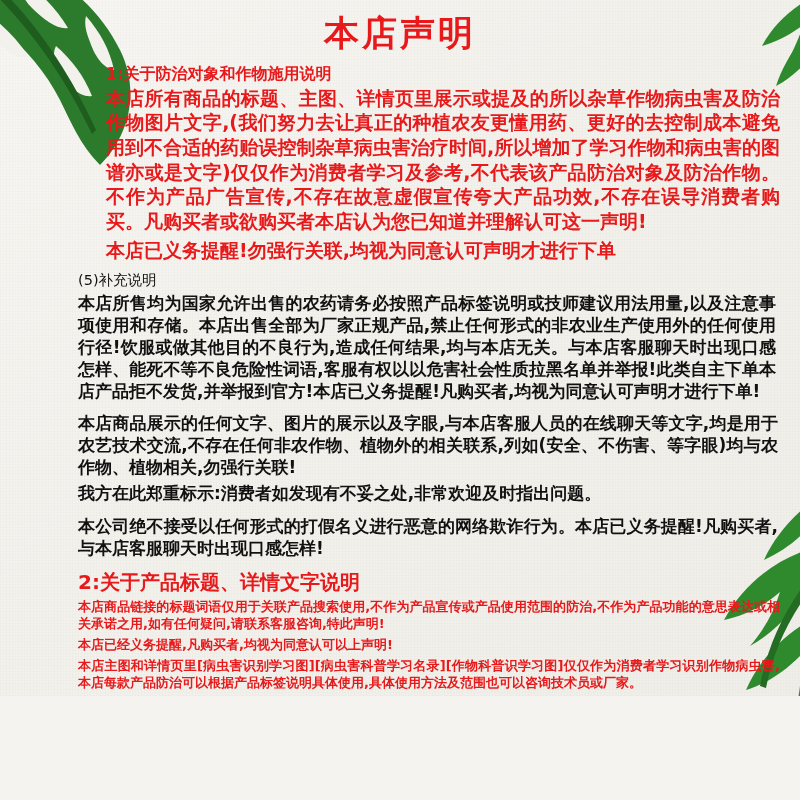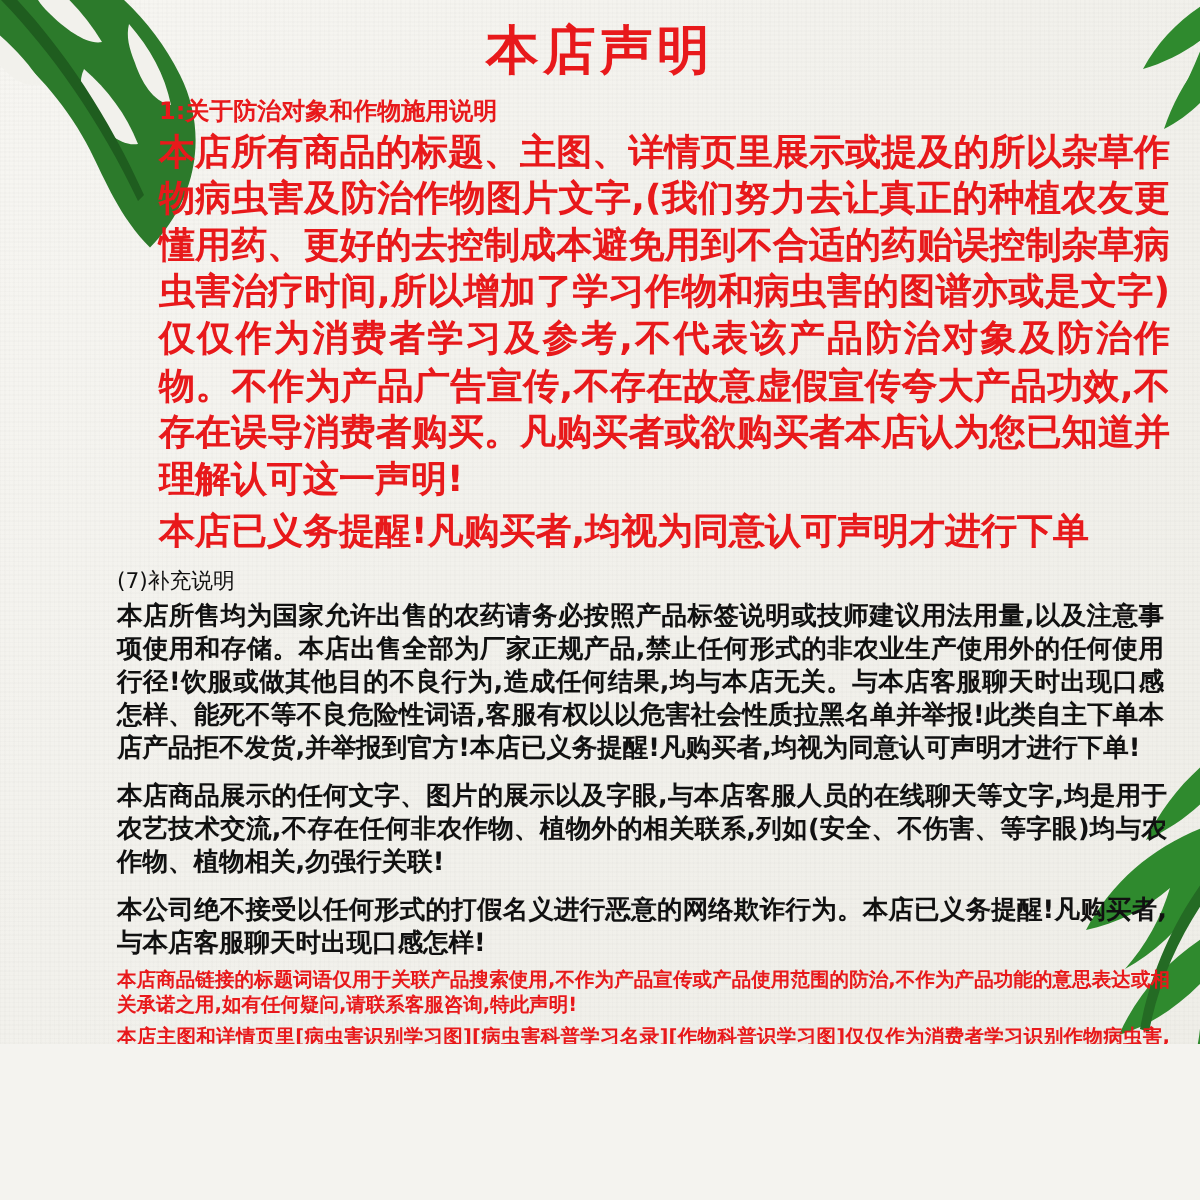--- a/index.html
+++ b/index.html
@@ -92,21 +92,21 @@
   .sec-head {
     color: #e8191b;
     font-weight: bold;
     font-size: 16px;
     line-height: 1.35;
     margin: 2px 0 1px 0;
   }
   .red-para {
     color: #e8191b;
     font-weight: bold;
-    font-size: 24px;
+    font-size: 19px;
     line-height: 1.30;
     margin: 0 0 4px 0;
     text-align: justify;
   }
   .black-head {
     color: #111;
     font-size: 14.5px;
     line-height: 1.4;
     margin: 8px 0 1px 0;
   }
@@ -186,49 +186,51 @@
   </div>
 
   <div class="content">
 
     <div class="doc-title">本店声明</div>
 
     <div class="sec-1">
       <div class="sec-head">1:关于防治对象和作物施用说明</div>
       <div class="body-block">
         <p class="red-para">本店所有商品的标题、主图、详情页里展示或提及的所以杂草作物病虫害及防治作物图片文字,(我们努力去让真正的种植农友更懂用药、更好的去控制成本避免用到不合适的药贻误控制杂草病虫害治疗时间,所以增加了学习作物和病虫害的图谱亦或是文字)仅仅作为消费者学习及参考,不代表该产品防治对象及防治作物。不作为产品广告宣传,不存在故意虚假宣传夸大产品功效,不存在误导消费者购买。凡购买者或欲购买者本店认为您已知道并理解认可这一声明!</p>
-        <p class="red-para">本店已义务提醒!凡购买者,均视为同意认可声明才进行下单</p>
+        <p class="red-para">本店已义务提醒!勿强行关联,均视为同意认可声明才进行下单</p>
       </div>
     </div>
 
     <div class="sec-2">
-      <div class="black-head blk2">(7)补充说明</div>
+      <div class="black-head blk2">(5)补充说明</div>
       <div class="blk2">
         <p class="black-para">本店所售均为国家允许出售的农药请务必按照产品标签说明或技师建议用法用量,以及注意事项使用和存储。本店出售全部为厂家正规产品,禁止任何形式的非农业生产使用外的任何使用行径!饮服或做其他目的不良行为,造成任何结果,均与本店无关。与本店客服聊天时出现口感怎样、能死不等不良危险性词语,客服有权以以危害社会性质拉黑名单并举报!此类自主下单本店产品拒不发货,并举报到官方!本店已义务提醒!凡购买者,均视为同意认可声明才进行下单!</p>
       </div>
     </div>
 
     <div class="spacer-sm"></div>
 
     <div class="sec-3">
       <div class="blk3">
         <p class="black-para">本店商品展示的任何文字、图片的展示以及字眼,与本店客服人员的在线聊天等文字,均是用于农艺技术交流,不存在任何非农作物、植物外的相关联系,列如(安全、不伤害、等字眼)均与农作物、植物相关,勿强行关联!</p>
+        <p class="black-para">我方在此郑重标示:消费者如发现有不妥之处,非常欢迎及时指出问题。</p>
       </div>
     </div>
 
     <div class="spacer-sm"></div>
 
     <div class="sec-4">
       <div class="blk3">
         <p class="black-para">本公司绝不接受以任何形式的打假名义进行恶意的网络欺诈行为。本店已义务提醒!凡购买者,与本店客服聊天时出现口感怎样!</p>
       </div>
     </div>
 
     <div class="sec-5">
+      <div class="sec-2-head">2:关于产品标题、详情文字说明</div>
       <div class="sec-2-body">
         <p class="red-para">本店商品链接的标题词语仅用于关联产品搜索使用,不作为产品宣传或产品使用范围的防治,不作为产品功能的意思表达或相关承诺之用,如有任何疑问,请联系客服咨询,特此声明!</p>
+        <p class="red-para">本店已经义务提醒,凡购买者,均视为同意认可以上声明!</p>
         <p class="red-para">本店主图和详情页里[病虫害识别学习图][病虫害科普学习名录][作物科普识学习图]仅仅作为消费者学习识别作物病虫害,本店每款产品防治可以根据产品标签说明具体使用,具体使用方法及范围也可以咨询技术员或厂家。</p>
-        <p class="red-para">本店已经义务提醒,凡购买者,均视为同意认可以上声明!</p>
       </div>
     </div>
 
   </div>
 </div>
 
 </body></html>

